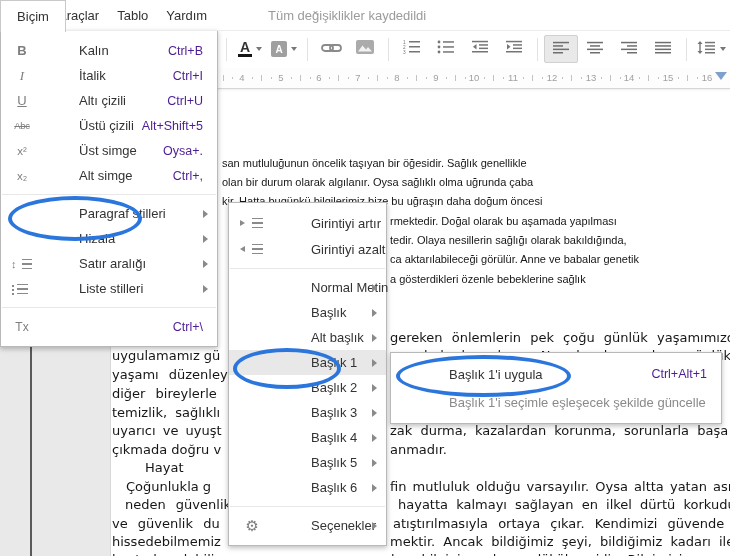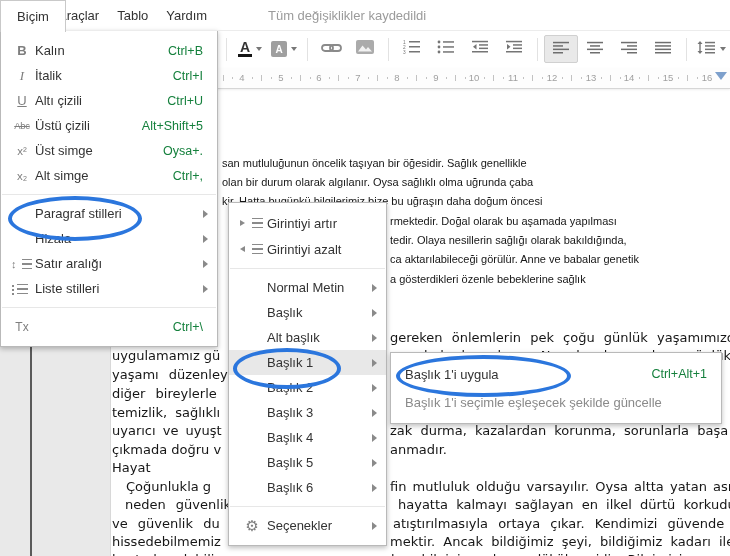--- a/index.html
+++ b/index.html
@@ -47,22 +47,22 @@
   .styles-menu{left:228px;top:202px;width:159px;z-index:21;}
   .heading1-menu{left:390px;top:352px;width:332px;z-index:22;}
   .mi{display:flex;align-items:center;height:25px;padding:0 14px 0 8px;font-size:13px;color:#333;position:relative;cursor:default;}
   .styles-menu .mi.tall{height:26px;}
   .heading1-menu .mi{height:28px;padding-left:14px;}
   .mi.highlighted{background:#e8e8e8;}
   .mi.menu-sep{height:1px !important;padding:0;margin:6px 1px;background:#e7e7e7;overflow:hidden;}
   .mi-icon{width:26px;flex:none;display:flex;align-items:center;justify-content:center;
            color:#7e7e7e;font-size:13px;position:relative;height:14px;}
   .styles-menu .mi-icon{width:30px;}
-  .mi-label{white-space:nowrap;}
-  .mi-shortcut{margin-left:auto;color:#15803d;font-size:12.5px;white-space:nowrap;text-align:center;}
+  .mi-label{white-space:nowrap;margin-left:44px;}
+  .mi-shortcut{margin-left:auto;color:#4c1d95;font-size:12.5px;white-space:nowrap;text-align:center;}
   .mi.has-arrow::after{content:"";position:absolute;right:9px;top:50%;margin-top:-4px;
       border-left:5px solid #8a8a8a;border-top:4px solid transparent;border-bottom:4px solid transparent;}
   .mi.dim .mi-label{color:#8a8a8a;}
   
   .ic-bold{font-weight:bold;}
   .ic-italic{font-style:italic;font-family:"Liberation Serif",serif;}
   .ic-underline{text-decoration:underline;}
   .ic-strike{text-decoration:line-through;font-size:9.5px;letter-spacing:-.3px;}
   .ic-sup,.ic-sub{font-size:11.5px;}
   .ic-clearfmt{font-size:12px;}
@@ -116,21 +116,21 @@
       <div class="doc-line f-verdana" style="left: 112px; top: 367px; word-spacing: 6px;"><span>yaşamı düzenley</span></div>
 
       <div class="doc-line f-verdana" style="left: 112px; top: 386px; word-spacing: 6px;"><span>diğer bireylerle</span></div>
 
       <div class="doc-line f-verdana" style="left: 112px; top: 405px; word-spacing: 4px;"><span>temizlik, sağlıklı</span></div>
 
       <div class="doc-line f-verdana" style="left: 112px; top: 423px; word-spacing: 3px;"><span>uyarıcı ve uyuşt</span></div>
 
       <div class="doc-line f-verdana" style="left: 112px; top: 442px;"><span>çıkmada doğru v</span></div>
 
-      <div class="doc-line f-verdana" style="left: 112px; top: 460px;"><span>Hayat</span></div>
+      <div class="doc-line f-verdana" style="left: 112px; top: 460px; padding-left: 33px;"><span>Hayat</span></div>
 
       <div class="doc-line f-verdana" style="left: 126px; top: 479px;"><span>Çoğunlukla g</span></div>
 
       <div class="doc-line f-verdana" style="left: 125px; top: 497px; word-spacing: 6px;"><span>neden güvenlik</span></div>
 
       <div class="doc-line f-verdana" style="left: 112px; top: 516px; word-spacing: 6px;"><span>ve güvenlik du</span></div>
 
       <div class="doc-line f-verdana" style="left: 112px; top: 534px;"><span>hissedebilmemiz</span></div>
 
       <div class="doc-line f-verdana" style="left: 112px; top: 552px; word-spacing: 10px;"><span>kontrol edebili</span></div>

